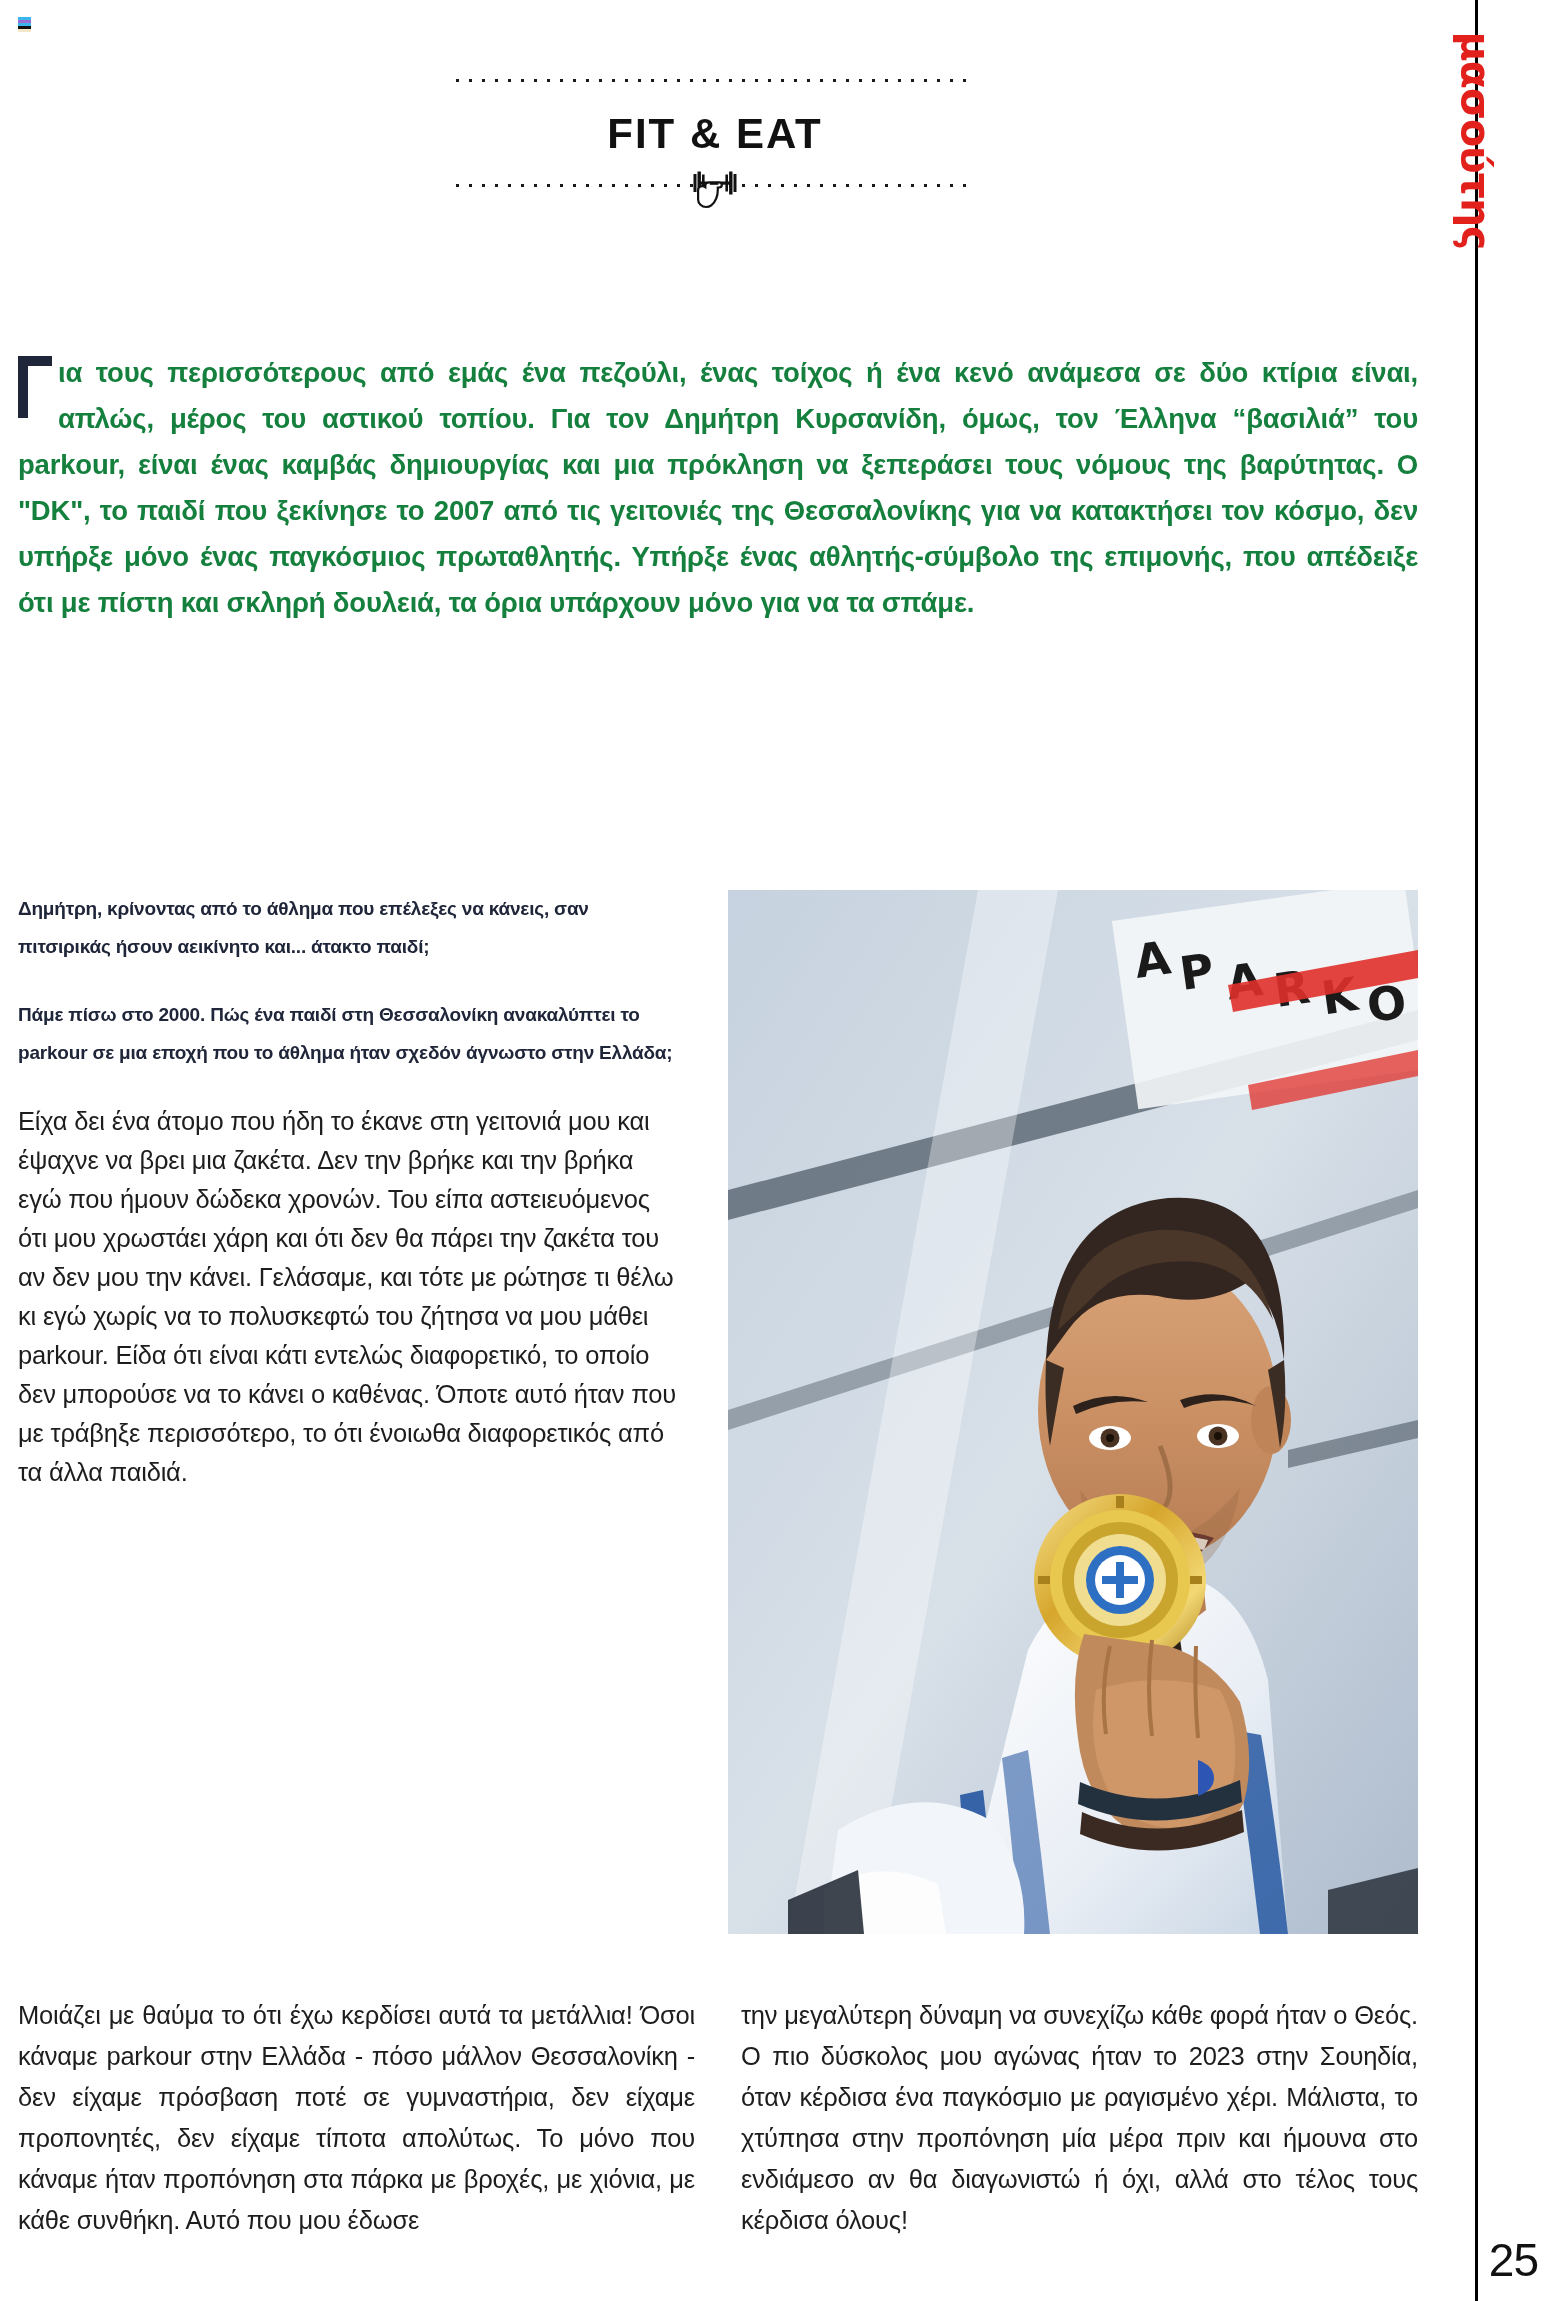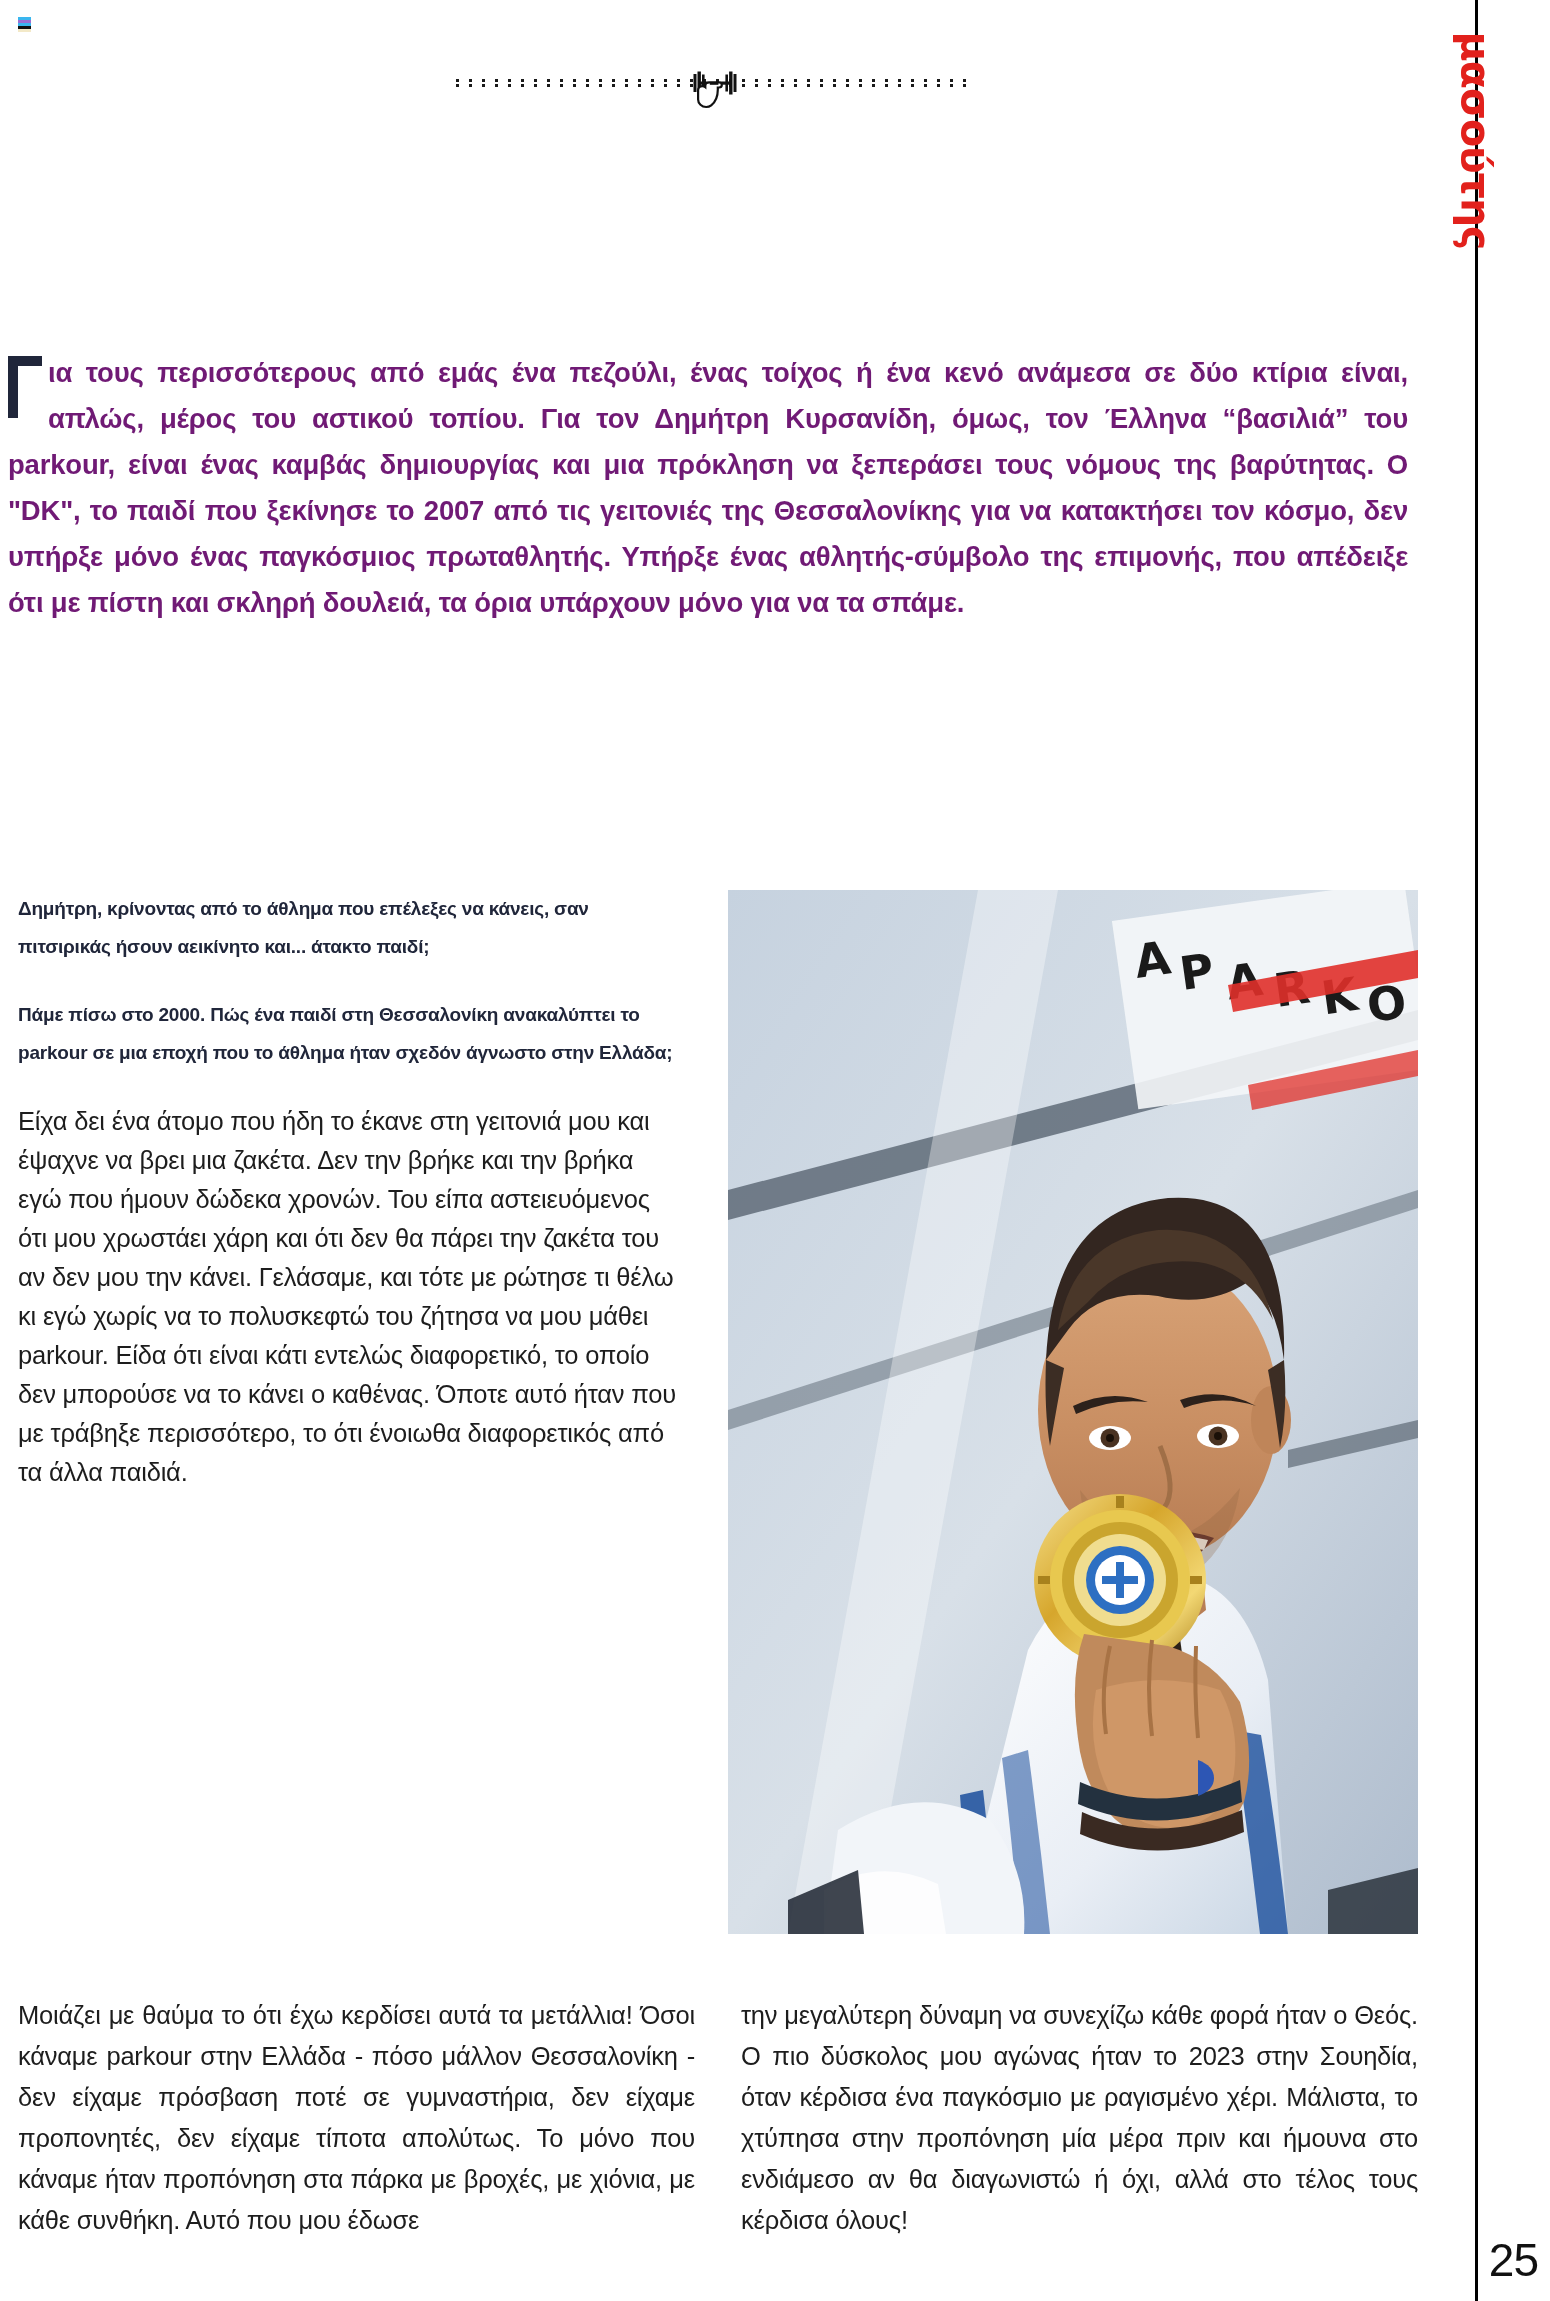--- a/index.html
+++ b/index.html
@@ -95,27 +95,27 @@
     left: 50%;
     top: -22px;
     transform: translateX(-50%);
     width: 56px;
     height: 56px;
   }
 
   
   #intro {
     position: absolute;
-    left: 8px;
+    left: 18px;
     top: 350px;
     width: 1400px;
     font-family: "Liberation Sans", sans-serif;
     font-size: 27.5px;
     line-height: 46px;
-    color: #701a75;
+    color: #15803d;
     font-weight: 600;
     letter-spacing: -0.2px;
     text-align: justify;
   }
   #intro .dropcap-box {
     float: left;
     width: 34px;
     height: 62px;
     margin: 6px 6px 0 0;
     position: relative;
@@ -220,20 +220,21 @@
     <span style="background:#111111"></span>
     <span style="background:#f3e9c8"></span>
   </div>
 
   <div id="right-rule"></div>
 
   <div id="masthead">μασούτης</div>
 
   <div id="section-header">
     <div class="dot-rule"></div>
+    <div id="section-title">FIT &amp; EAT</div>
     <div id="dumbbell-wrap">
       <div class="dot-rule"></div>
       <div id="dumbbell-icon">
         <svg viewBox="0 0 56 56" xmlns="http://www.w3.org/2000/svg">
           <g fill="#111111">
 
             <rect x="12" y="20.5" width="32" height="3.2"></rect>
 
             <rect x="6.5" y="13" width="3" height="18"></rect>
             <rect x="10.5" y="10.5" width="3.4" height="23"></rect>

